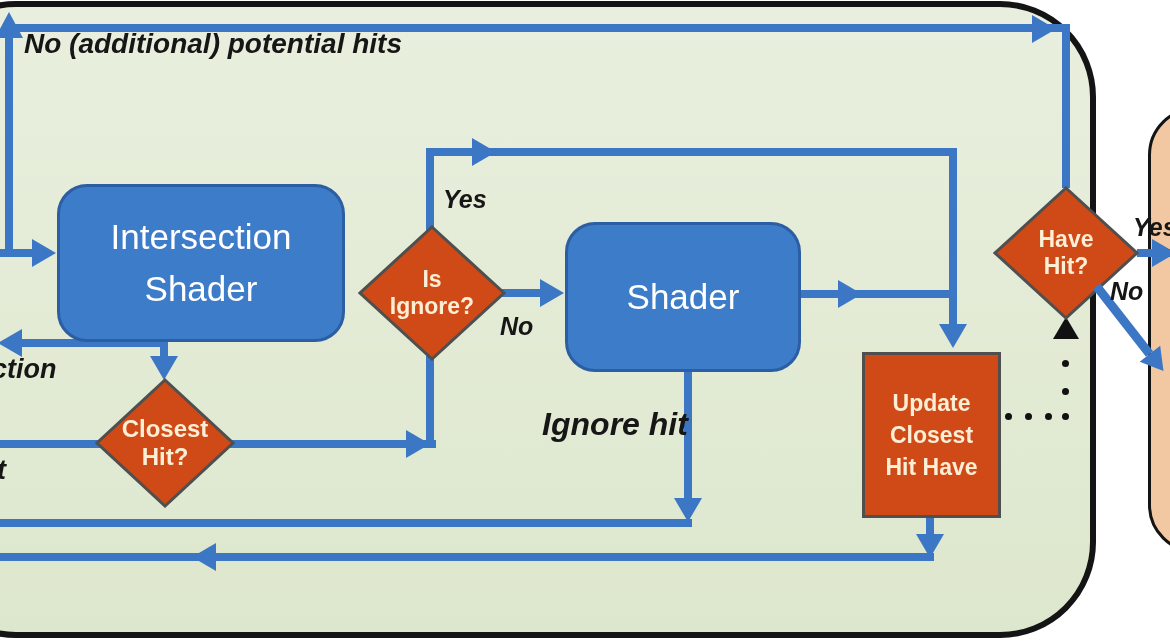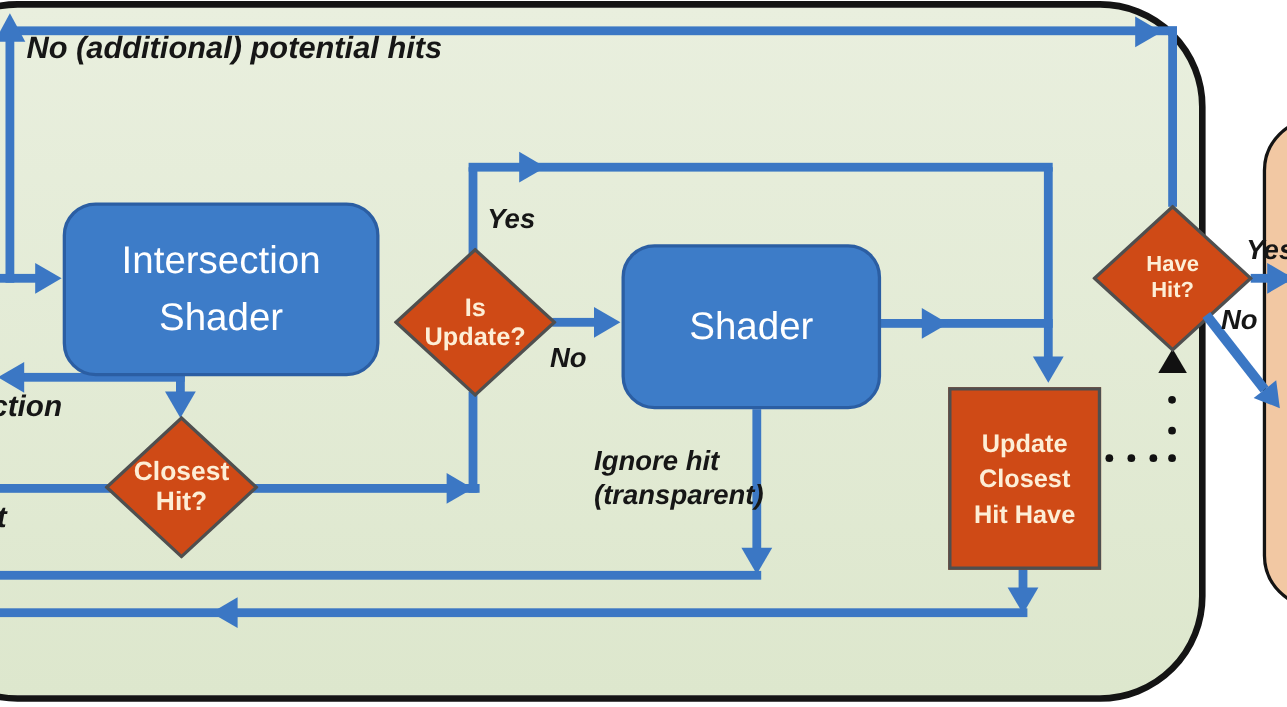--- a/index.html
+++ b/index.html
@@ -112,44 +112,43 @@
     <span>Update</span>
     <span>Closest</span>
     <span>Hit Have</span>
   </div>
 
   <svg class="dsvg" style="left:358px;top:225px" width="148" height="136">
     <polygon points="74,2 146,68 74,134 2,68" fill="var(--decision-fill)" stroke="var(--decision-border)" stroke-width="3"></polygon>
   </svg>
   <div class="dtext" style="left:358px;top:225px;width:148px;height:136px;font-size:23px">
     <span>Is</span>
-    <span>Update?</span>
+    <span>Ignore?</span>
   </div>
 
   <svg class="dsvg" style="left:95px;top:378px" width="140" height="130">
     <polygon points="70,2 138,65 70,128 2,65" fill="var(--decision-fill)" stroke="var(--decision-border)" stroke-width="3"></polygon>
   </svg>
   <div class="dtext" style="left:95px;top:378px;width:140px;height:130px;font-size:24px">
     <span>Closest</span>
     <span>Hit?</span>
   </div>
 
   <svg class="dsvg" style="left:993px;top:186px" width="146" height="134">
     <polygon points="73,2 144,67 73,132 2,67" fill="var(--decision-fill)" stroke="var(--decision-border)" stroke-width="3"></polygon>
   </svg>
-  <div class="dtext" style="left:993px;top:186px;width:146px;height:134px;font-size:20px">
+  <div class="dtext" style="left:993px;top:186px;width:146px;height:134px;font-size:23px">
     <span>Have</span>
     <span>Hit?</span>
   </div>
 
   <div class="lbl" style="left:24px;top:28px;font-size:28px">No (additional) potential hits</div>
   <div class="lbl" style="left:443px;top:185px;font-size:25px">Yes</div>
   <div class="lbl" style="left:500px;top:312px;font-size:25px">No</div>
-  <div class="lbl" style="left:540px;top:404px;width:150px;text-align:left;font-size:25px;white-space:normal;line-height:1.25">
+  <div class="lbl" style="left:540px;top:404px;width:150px;text-align:center;font-size:32px;white-space:normal;line-height:1.25">
     <span style="display:block">Ignore hit</span>
-    <span style="display:block">(transparent)</span>
   </div>
   <div class="lbl" style="left:1133px;top:213px;font-size:25px">Yes</div>
   <div class="lbl" style="left:1110px;top:277px;font-size:25px">No</div>
   <div class="lbl" style="left:-8px;top:354px;font-size:27px">ction</div>
   <div class="lbl" style="left:-3px;top:455px;font-size:27px">t</div>
 
 </div>
 
 </body></html>

